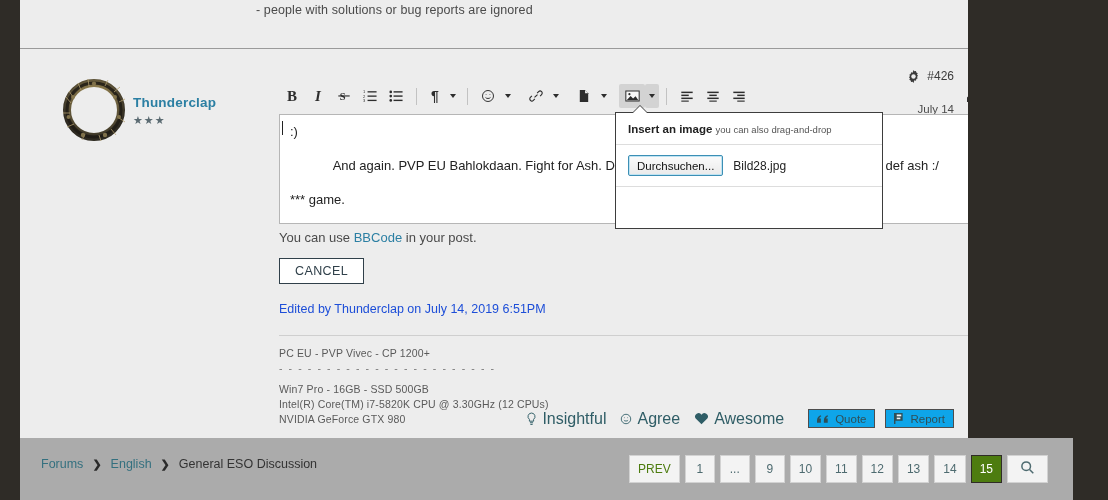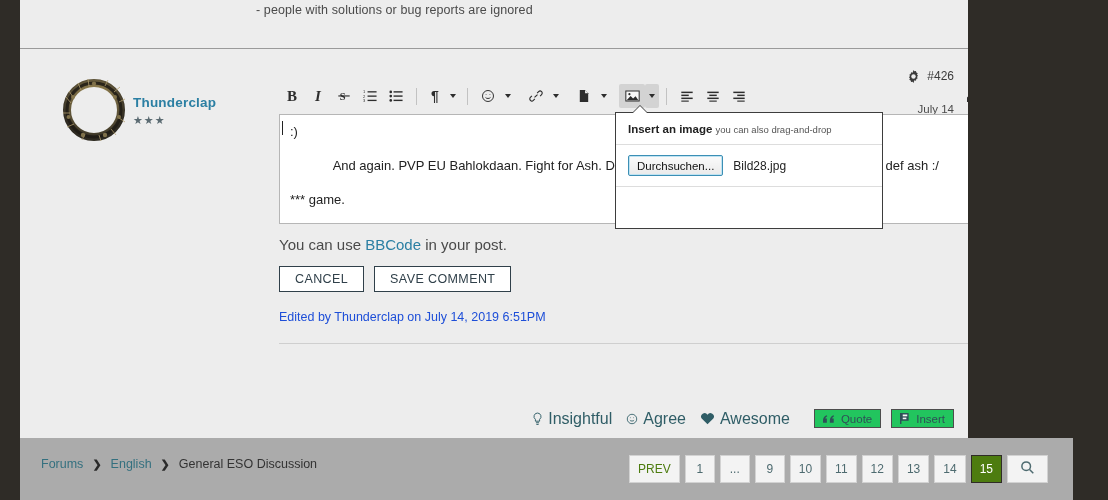--- a/index.html
+++ b/index.html
@@ -162,22 +162,22 @@
     white-space: pre;
   }
   .caret-bar {
     position:absolute;
     left: 2px; top: 6px;
     width: 1px; height: 14px;
     background: #222;
   }
 
   .bbcode-note {
-    margin-top: 12px;
-    font-size: 15px;
+    margin-top: 6px;
+    font-size: 13px;
     color: #4a4a4a;
   }
   .bbcode-note a { color: #2b7fa3; text-decoration: none; }
 
   .btn-row { margin-top: 13px; display:flex; gap: 10px; }
   .form-btn {
     height: 26px;
     padding: 0 15px;
     display:flex; align-items:center; justify-content:center;
     background: #ffffff;
@@ -222,21 +222,21 @@
     display:flex; align-items:center; gap: 5px;
     font-size: 16px; color: #2f5d66;
     cursor: pointer;
   }
   .react-item svg { display:block; }
   .act-btn {
     height: 19px;
     padding: 0 8px;
     display:flex; align-items:center; gap:6px;
     border: 1px solid #4d4d4d;
-    background: #22c55e;
+    background: #0ea5e9;
     font-size: 11.5px;
     color: #2f4f57;
     cursor: pointer;
   }
   .act-btn svg { display:block; }
 
   
   .img-popup {
     position: absolute;
     left: 595px; top: 112px;
@@ -522,26 +522,33 @@
           </div>
           <div class="ta-line">*** game.</div>
         </div>
 
         <div class="bbcode-note">
           <span>You can use </span><a>BBCode</a><span> in your post.</span>
         </div>
 
         <div class="btn-row">
           <div class="form-btn">CANCEL</div>
-          <div class="form-btn">SAVE COMMENT</div>
         </div>
 
         <div class="edited-line">Edited by Thunderclap on July 14, 2019 6:51PM</div>
 
         <div class="sig-rule"></div>
+        <div class="signature">
+          <div class="sig-line">PC EU - PVP Vivec - CP 1200+</div>
+          <div class="sig-line dash">- - - - - - - - - - - - - - - - - - - - - - -</div>
+          <div class="sig-gap"></div>
+          <div class="sig-line">Win7 Pro - 16GB - SSD 500GB</div>
+          <div class="sig-line">Intel(R) Core(TM) i7-5820K CPU @ 3.30GHz (12 CPUs)</div>
+          <div class="sig-line">NVIDIA GeForce GTX 980</div>
+        </div>
       </div>
 
       <div class="reactions">
         <div class="react-group">
           <div class="react-item">
             <span>
               <svg width="11" height="14" viewBox="0 0 12 16" fill="none" stroke="#2f5d66" stroke-width="1.1">
                 <path d="M6 1.2a4 4 0 0 0-2.4 7.2v2.1h4.8V8.4A4 4 0 0 0 6 1.2z"></path>
                 <path d="M4.2 12.3h3.6M4.7 14.2h2.6"></path>
               </svg>
@@ -579,21 +586,21 @@
         </div>
         <div class="act-btn">
           <span>
             <svg width="10" height="11" viewBox="0 0 11 12" fill="#2f4f57">
               <rect x="0" y="0" width="9.5" height="8.5"></rect>
               <rect x="0" y="0" width="1.6" height="12"></rect>
               <path d="M3 1.6h5v2H3z" fill="#f5f5f5"></path>
               <path d="M3 5h4v1.8H3z" fill="#f5f5f5"></path>
             </svg>
           </span>
-          <span>Insert</span>
+          <span>Report</span>
         </div>
       </div>
 
     </div>
 
     <div class="img-popup">
       <div class="arrow-out"></div>
       <div class="arrow-in"></div>
       <div class="pop-head">
         <b>Insert an image</b>

